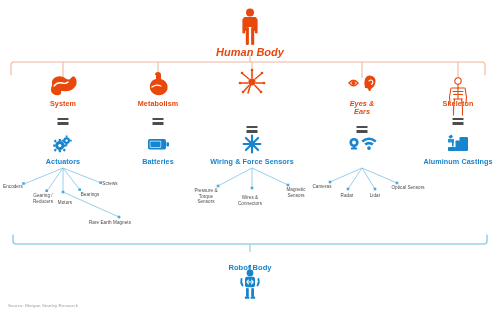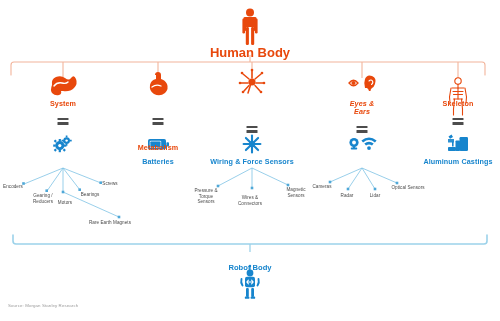--- a/index.html
+++ b/index.html
@@ -27,22 +27,23 @@
     letter-spacing:.1px;
   }
   .lbl-robot{
     color:#1785CD;
     font-size:7.2px;
     font-weight:bold;
     letter-spacing:.1px;
   }
   .lbl-root-h{
     color:#E8480C;
-    font-size:13px;
+    font-size:11px;
     font-weight:bold;
+    font-style:italic;
   }
   .lbl-root-r{
     color:#1785CD;
     font-size:7.6px;
     font-weight:bold;
   }
   .lbl-sub{
     color:#4a4a4a;
     font-size:4.6px;
     font-weight:normal;
@@ -305,25 +306,26 @@
       <i></i>
     </div>
   <div class="eq" style="left:458px;top:118px;">
       <i></i>
       <i></i>
     </div>
 
   <div class="lbl lbl-root-h" style="left:250px;top:46px;width:120px;">Human Body</div>
 
   <div class="lbl lbl-human" style="left:63px;top:100px;width:90px;">System</div>
-  <div class="lbl lbl-human" style="left:158px;top:100px;width:90px;margin-top:44px;">Metabolism</div>
+  <div class="lbl lbl-human" style="left:158px;top:100px;width:90px;">Metabolism</div>
   <div class="lbl lbl-human" style="left:362px;top:100px;width:90px;font-style:italic;">Eyes &amp;
 Ears</div>
   <div class="lbl lbl-human" style="left:458px;top:100px;width:90px;">Skeleton</div>
 
+  <div class="lbl lbl-robot" style="left:63px;top:158px;width:100px;">Actuators</div>
   <div class="lbl lbl-robot" style="left:158px;top:158px;width:100px;">Batteries</div>
   <div class="lbl lbl-robot" style="left:252px;top:158px;width:130px;">Wiring &amp; Force Sensors</div>
   <div class="lbl lbl-robot" style="left:458px;top:158px;width:110px;">Aluminum Castings</div>
 
   <div class="lbl lbl-sub" style="left:13px;top:184px;width:40px;">Encoders</div>
   <div class="lbl lbl-sub" style="left:43px;top:193px;width:40px;">Gearing /
 Reducers</div>
   <div class="lbl lbl-sub" style="left:65px;top:200px;width:40px;">Motors</div>
   <div class="lbl lbl-sub" style="left:90px;top:192px;width:40px;">Bearings</div>
   <div class="lbl lbl-sub" style="left:110px;top:181px;width:40px;">Screws</div>

